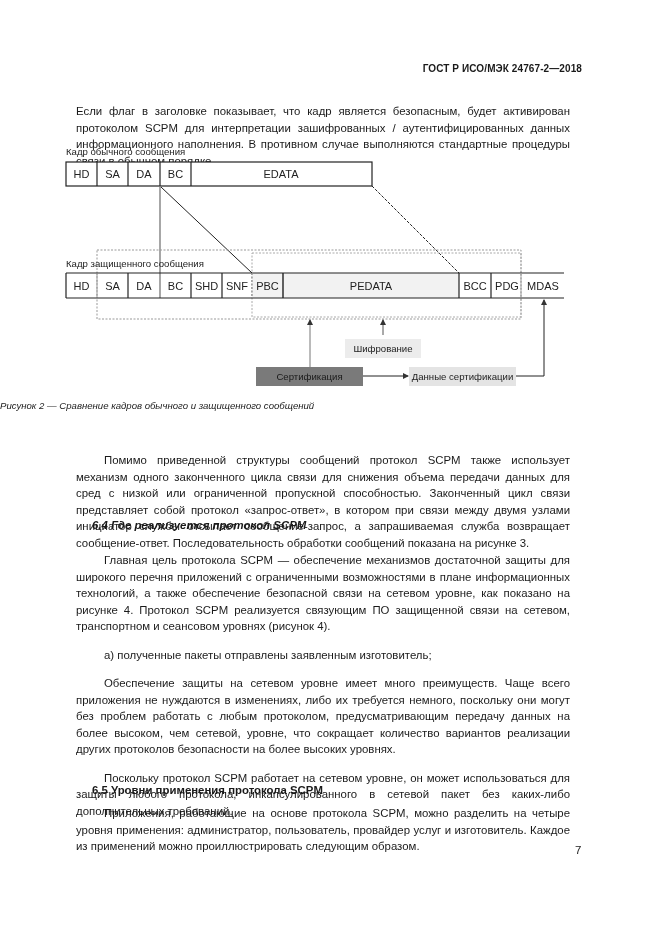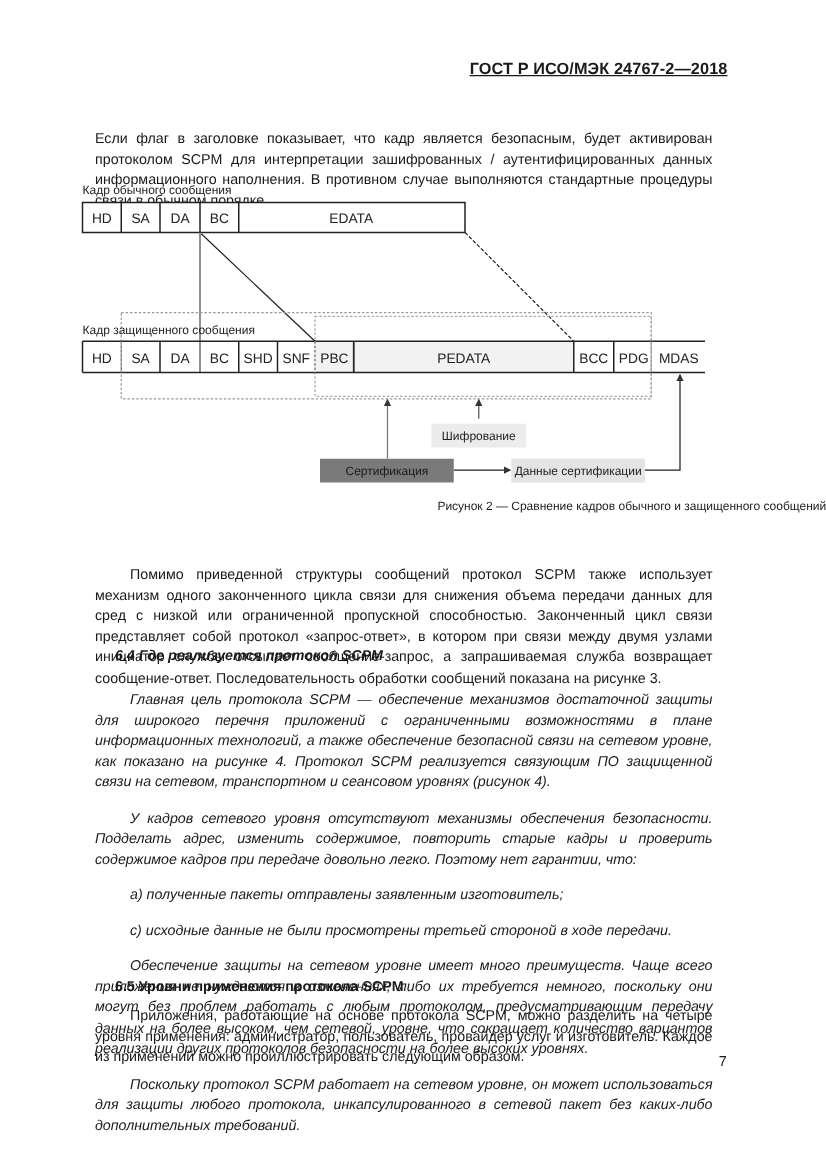--- a/index.html
+++ b/index.html
@@ -1,24 +1,24 @@
 <!DOCTYPE html>
 <html><head>
 <meta charset="utf-8">
 <style>
   html, body { margin:0; padding:0; background:#ffffff; }
   body { width:661px; height:935px; position:relative; overflow:hidden;
          font-family:"Liberation Sans", sans-serif; color:#1a1a1a; }
-  .header { position:absolute; top:47px; right:79px; font-weight:bold; font-size:13px; letter-spacing:0.1px;text-decoration:underline; }
+  .header { position:absolute; top:63px; right:79px; font-weight:bold; font-size:10px; letter-spacing:0.1px; }
   .para { position:absolute; left:64px; width:518px; font-size:11.4px; line-height:16.5px; text-align:justify; }
   .para p { margin:12px; }
   .indent { text-indent:28px; }
   .list-item { padding-left:28px; }
   .h2 { position:absolute; left:92px; font-weight:bold; font-size:11.4px; }
-  .caption { position:absolute; top:400px; left:0; width:661px; text-align:right; font-size:9.6px; color:#222; }
+  .caption { position:absolute; top:400px; left:0; width:661px; text-align:left; font-size:9.6px; color:#222;font-style:italic; }
   .pagenum { position:absolute; top:844px; left:575px; font-size:11.5px; }
   svg text { font-family:"Liberation Sans", sans-serif; }
 </style>
 </head>
 <body>
 
 <div class="header">ГОСТ Р ИСО/МЭК 24767-2—2018</div>
 
 <div class="para" style="top:91px;">
   <p>Если флаг в заголовке показывает, что кадр является безопасным, будет активирован протоколом SCPM для интерпретации зашифрованных / аутентифицированных данных информационного наполнения. В противном случае выполняются стандартные процедуры связи в обычном порядке.</p>
@@ -102,25 +102,23 @@
 </svg>
 
 <div class="caption">Рисунок 2 — Сравнение кадров обычного и защищенного сообщений</div>
 
 <div class="para" style="top:440px;">
   <p class="indent">Помимо приведенной структуры сообщений протокол SCPM также использует механизм одного законченного цикла связи для снижения объема передачи данных для сред с низкой или ограниченной пропускной способностью. Законченный цикл связи представляет собой протокол «запрос-ответ», в котором при связи между двумя узлами инициатор службы отсылает сообщение-запрос, а запрашиваемая служба возвращает сообщение-ответ. Последовательность обработки сообщений показана на рисунке 3.</p>
 </div>
 
 <div class="h2" style="top:519px;font-style:italic;">6.4 Где реализуется протокол SCPM</div>
 
-<div class="para" style="top:540px;font-style:italic;">
+<div class="para" style="top:540px;">
   <p class="indent">Главная цель протокола SCPM — обеспечение механизмов достаточной защиты для широкого перечня приложений с ограниченными возможностями в плане информационных технологий, а также обеспечение безопасной связи на сетевом уровне, как показано на рисунке 4. Протокол SCPM реализуется связующим ПО защищенной связи на сетевом, транспортном и сеансовом уровнях (рисунок 4).</p>
-  <p class="indent">У кадров сетевого уровня отсутствуют механизмы обеспечения безопасности. Подделать адрес, изменить содержимое, повторить старые кадры и проверить содержимое кадров при передаче довольно легко. Поэтому нет гарантии, что:</p>
   <p class="list-item">a) полученные пакеты отправлены заявленным изготовитель;</p>
-  <p class="list-item">c) исходные данные не были просмотрены третьей стороной в ходе передачи.</p>
   <p class="indent">Обеспечение защиты на сетевом уровне имеет много преимуществ. Чаще всего приложения не нуждаются в изменениях, либо их требуется немного, поскольку они могут без проблем работать с любым протоколом, предусматривающим передачу данных на более высоком, чем сетевой, уровне, что сокращает количество вариантов реализации других протоколов безопасности на более высоких уровнях.</p>
   <p class="indent">Поскольку протокол SCPM работает на сетевом уровне, он может использоваться для защиты любого протокола, инкапсулированного в сетевой пакет без каких-либо дополнительных требований.</p>
 </div>
 
 <div class="h2" style="top:736px;margin-top:48px;">6.5 Уровни применения протокола SCPM</div>
 
 <div class="para" style="top:793px;">
   <p class="indent">Приложения, работающие на основе протокола SCPM, можно разделить на четыре уровня применения: администратор, пользователь, провайдер услуг и изготовитель. Каждое из применений можно проиллюстрировать следующим образом.</p>
 </div>
 

